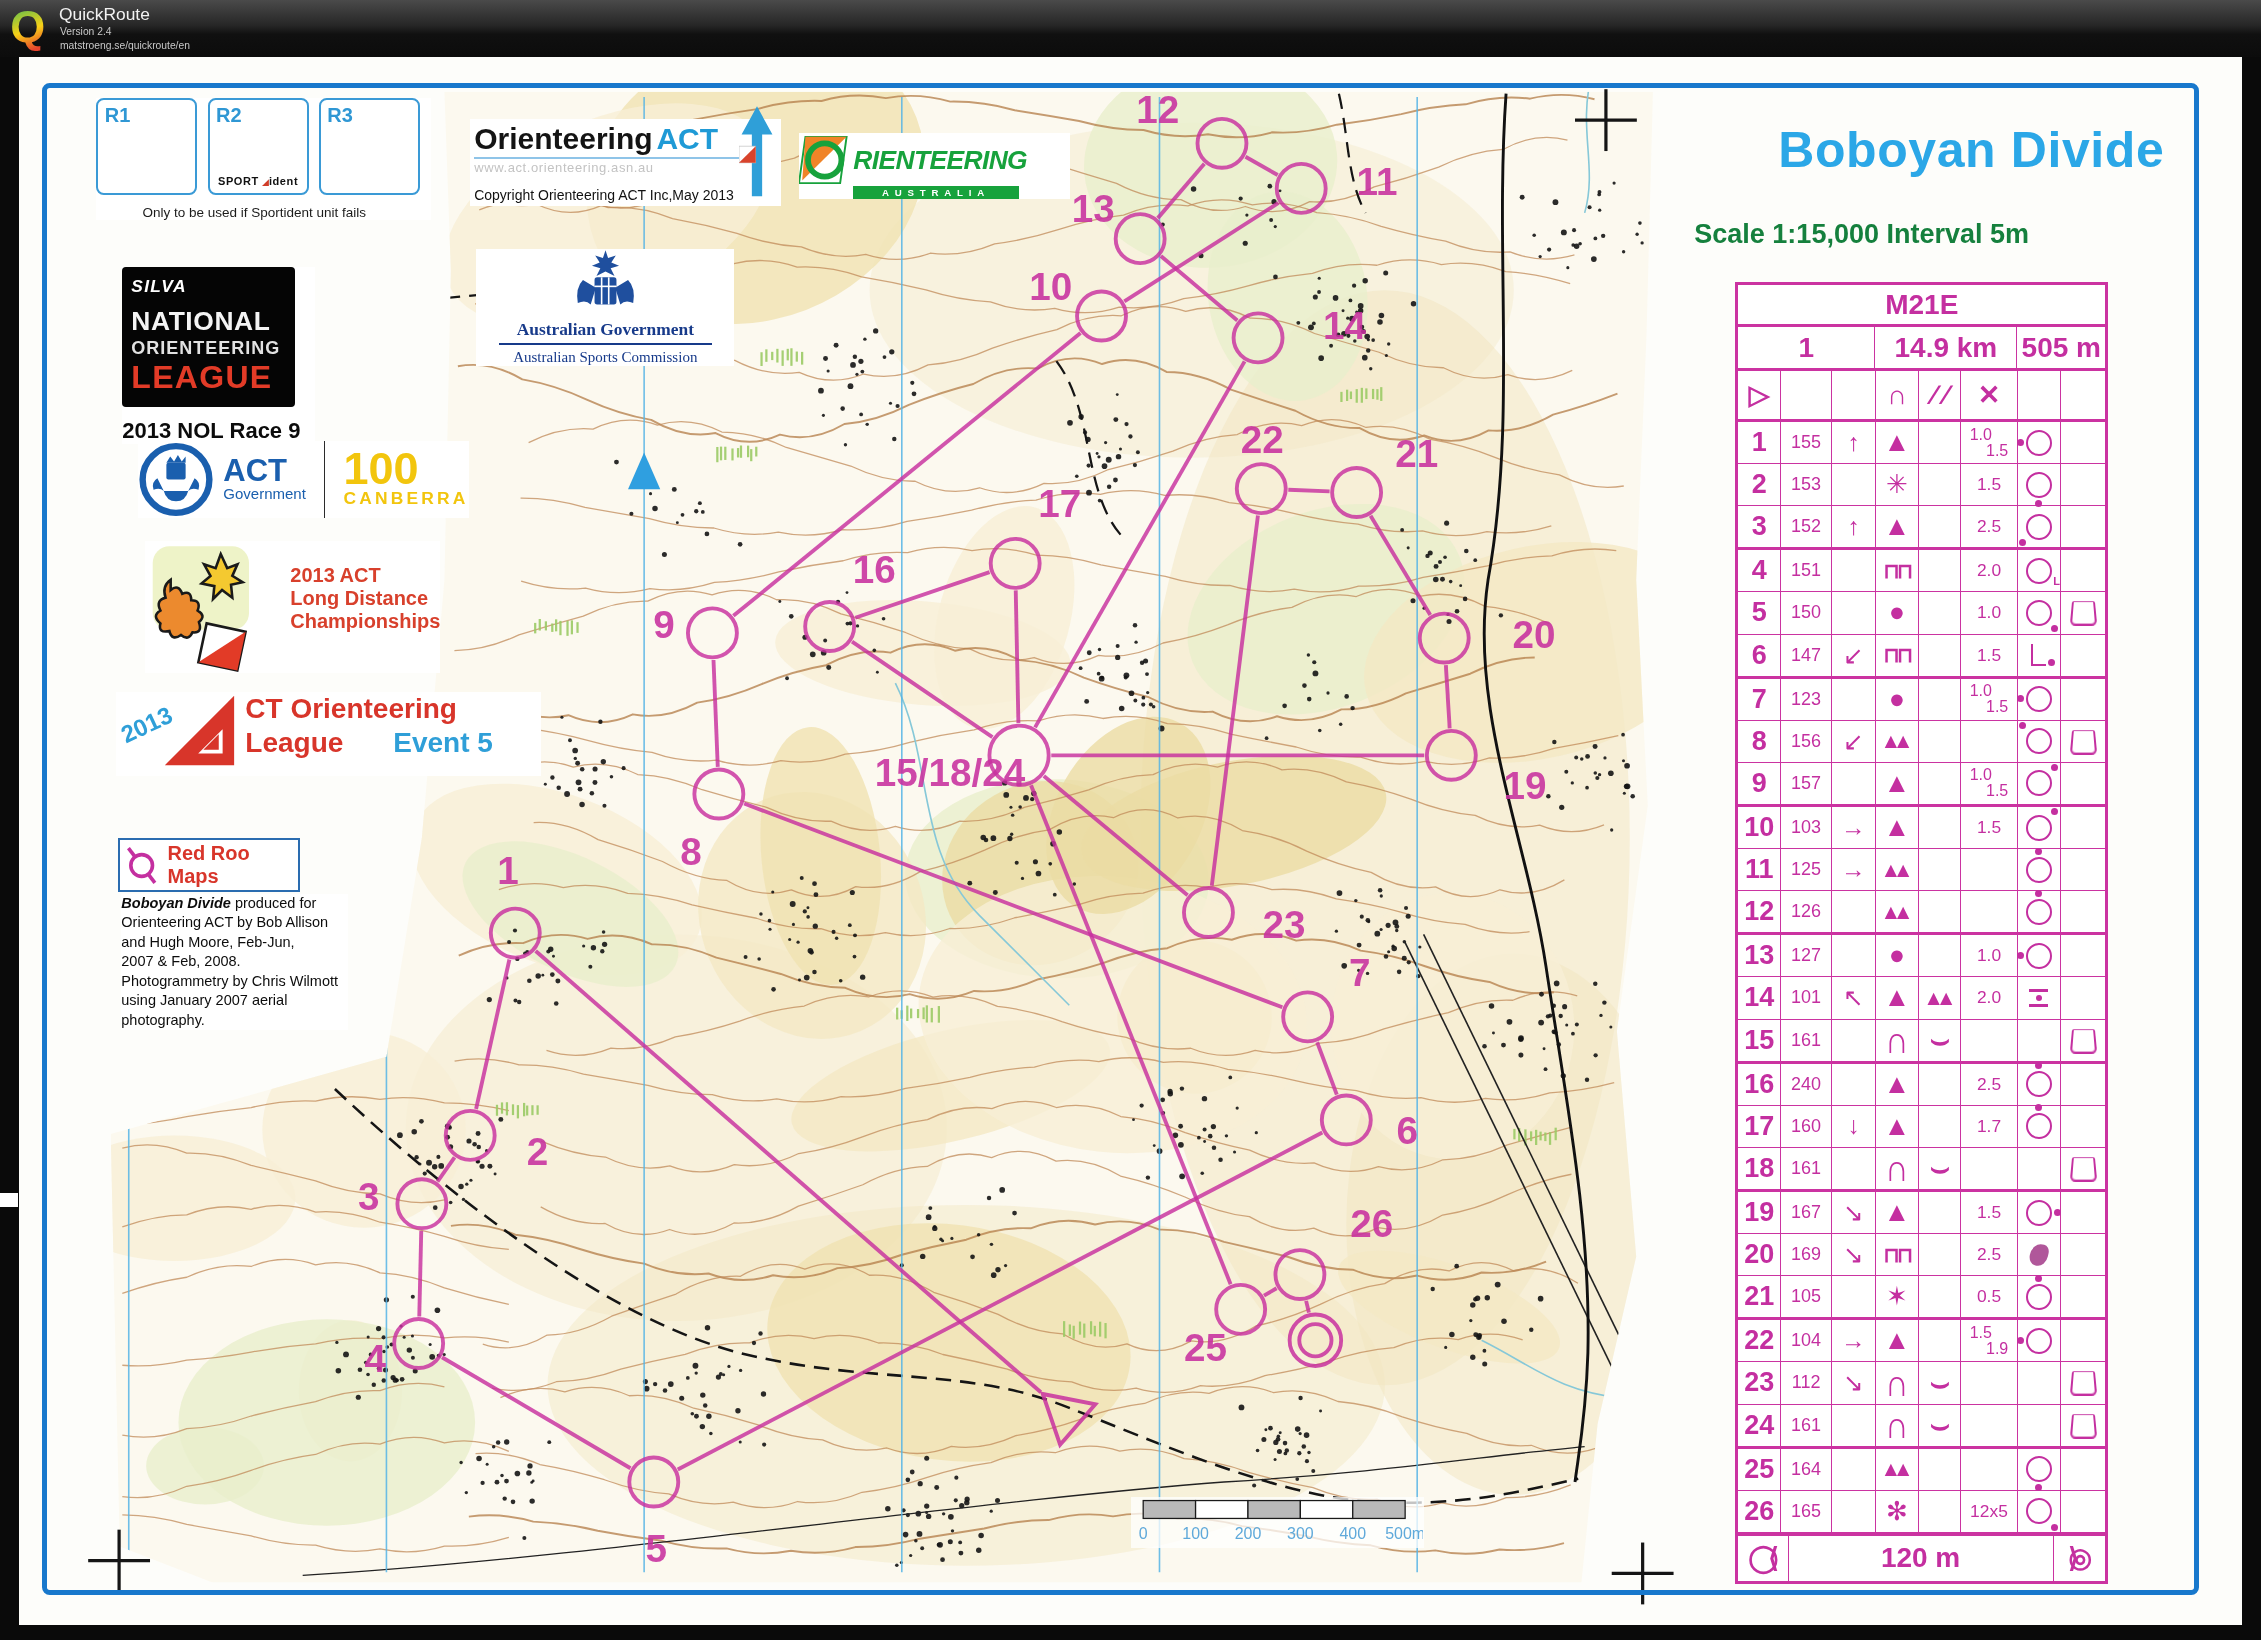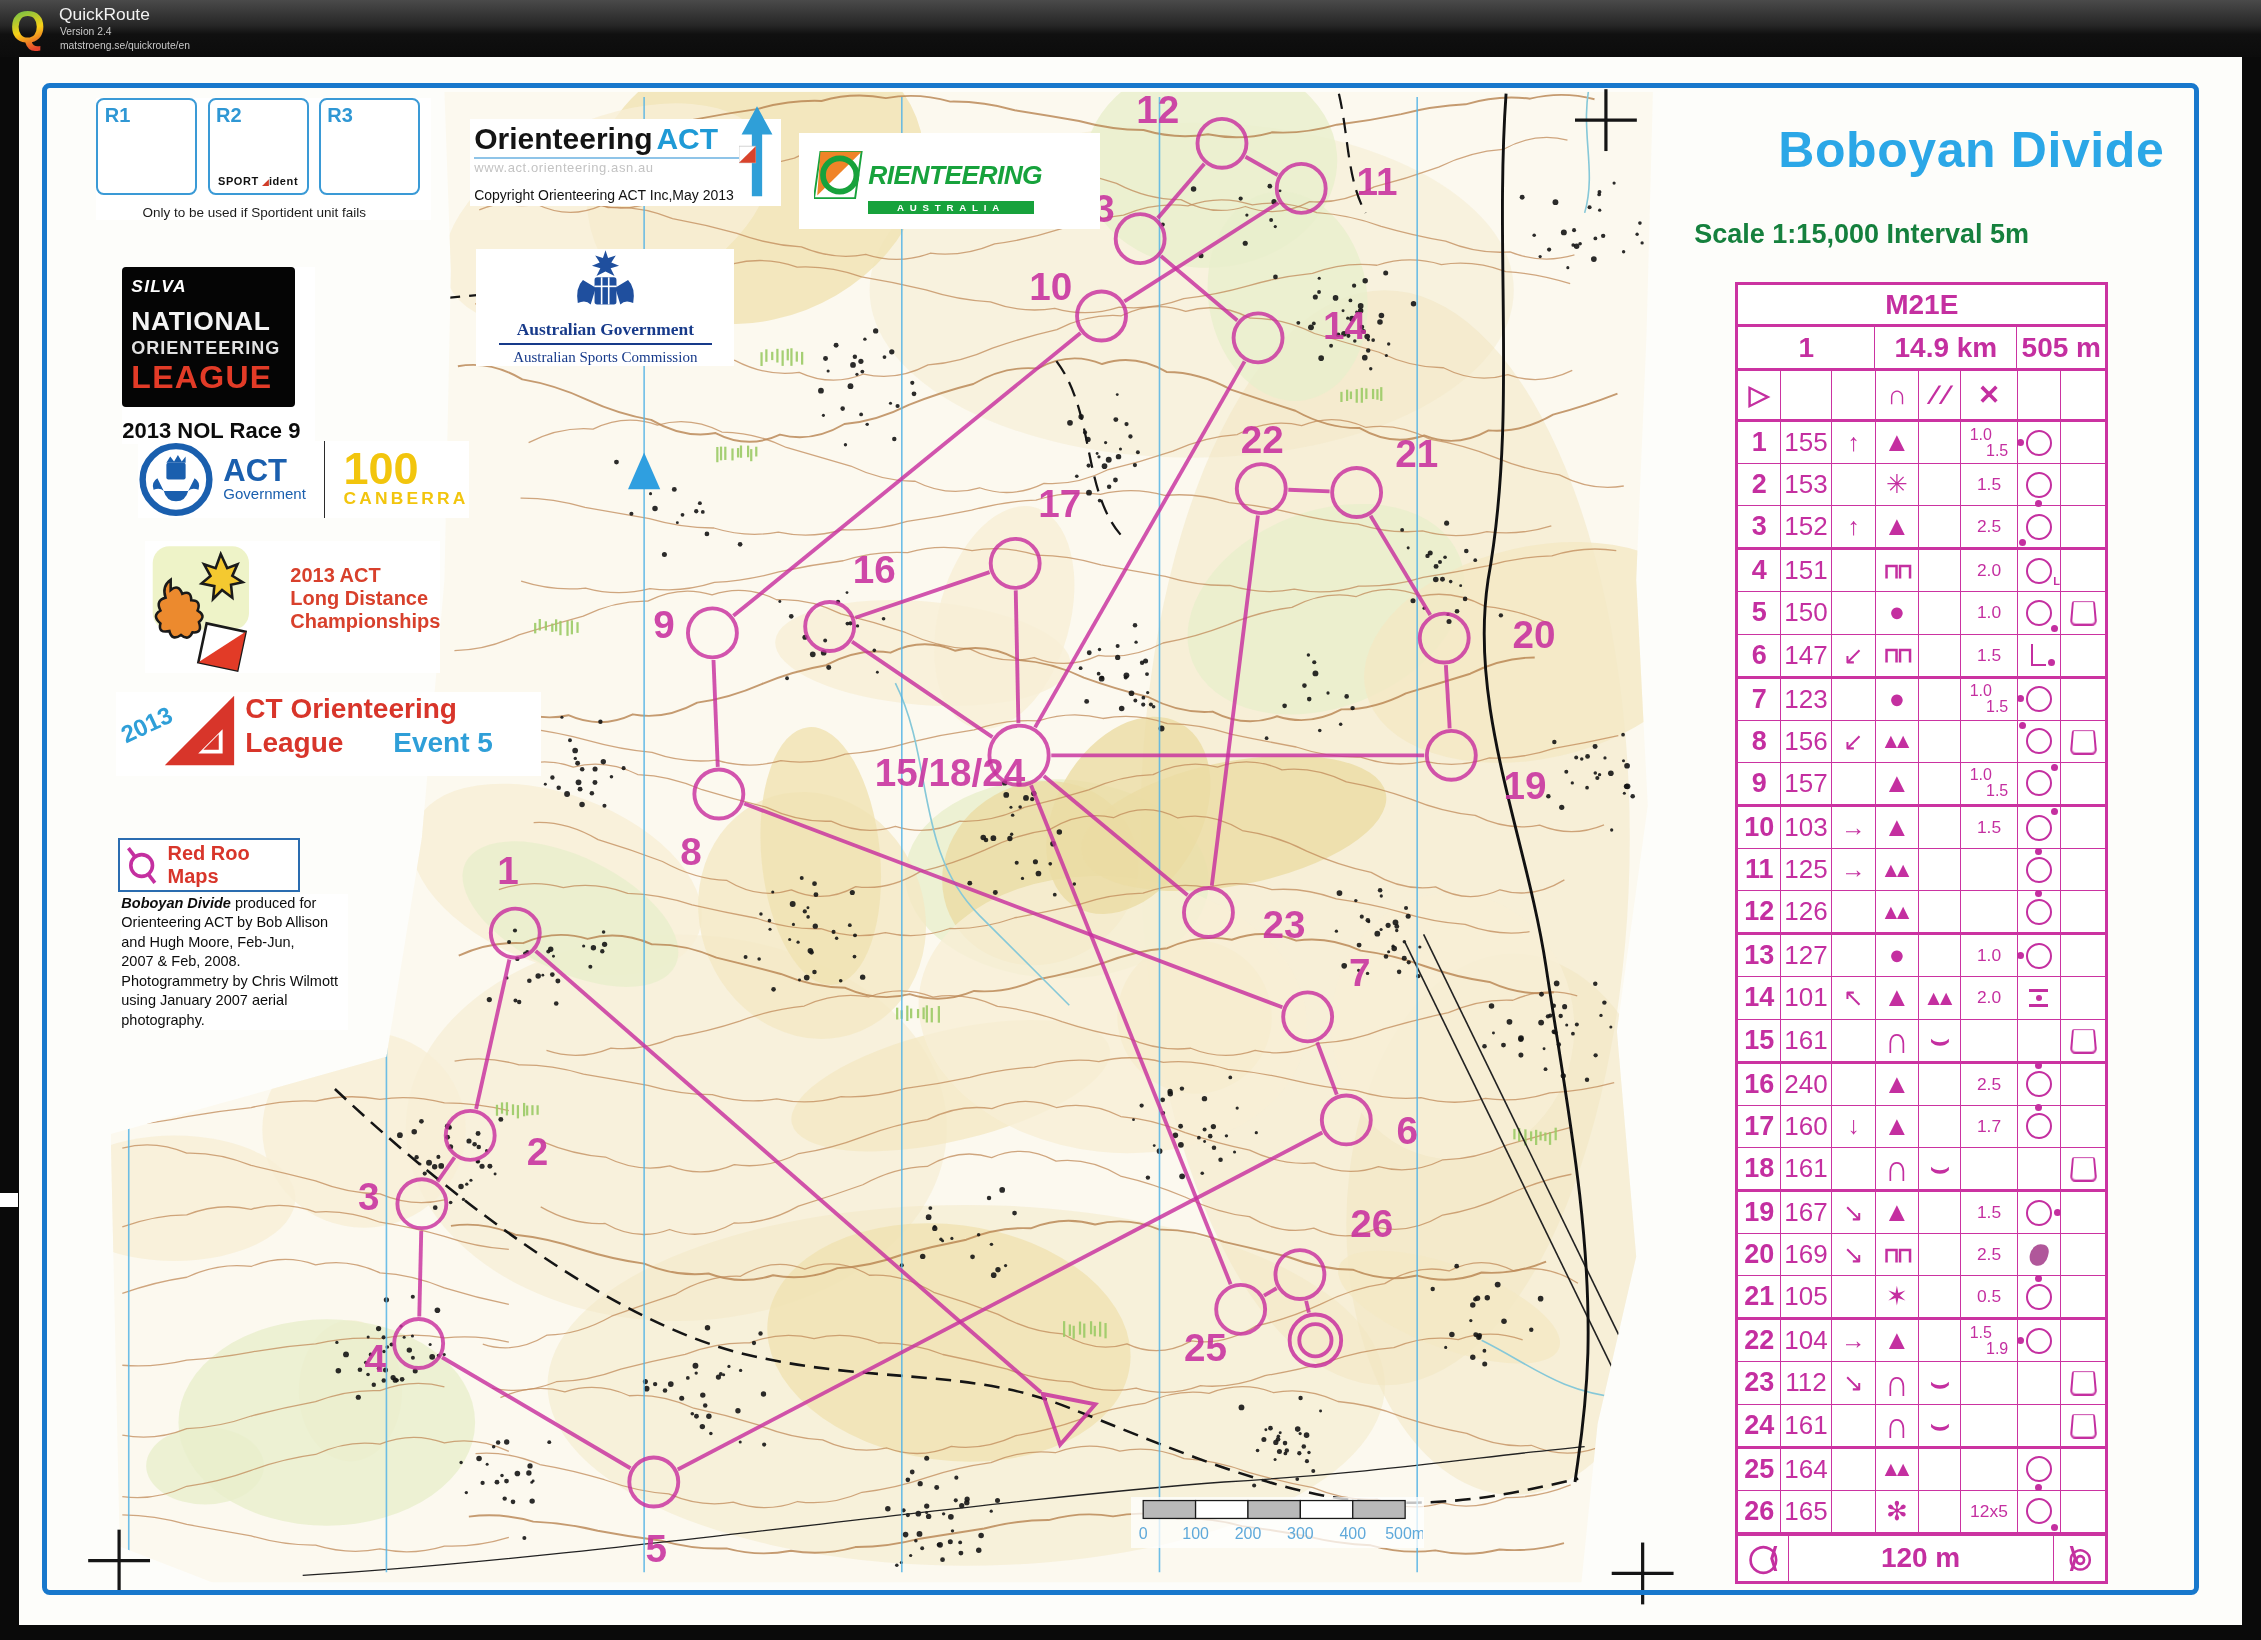--- a/index.html
+++ b/index.html
@@ -29,21 +29,21 @@
   .si b{font-weight:800;letter-spacing:0.6px;} .si .tri{color:#d03c28;font-size:9px;}
   
   #oactblk{left:451px;top:62px;width:303px;padding:2.6px 3.9px;}
   .oactline{font-size:30px;font-weight:800;white-space:nowrap;}
   .oact1{color:#141414;} .oact2{color:#1f9ad6;margin-left:3.9px;}
   .oactrule{height:2.6px;background:#8fc4e8;margin-top:1.3px;width:271px;}
   .oacturl{color:#c3c3c3;font-size:13px;letter-spacing:0.6px;margin-top:1px;}
   .copy{color:#111;font-size:14px;margin-top:11.6px;}
   .oactarrow{position:absolute;right:-2.6px;top:-13px;}
   
-  #oablk{left:780px;top:76px;width:271px;padding:15px;}
+  #oablk{left:780px;top:76px;width:271px;padding:0;}
   #oablk .row{display:flex;align-items:center;}
   .oaword{color:#17a23c;font-style:italic;font-weight:800;font-size:26.4px;letter-spacing:-0.6px;}
   .oasub{background:#17a23c;color:#fff;font-weight:bold;font-size:9.7px;letter-spacing:5.8px;
     padding:1.3px 5.2px;margin-left:54px;margin-top:-1.3px;width:155px;text-align:center;}
   
   #govblk{left:457px;top:192px;width:258px;text-align:center;font-family:"Liberation Serif",serif;}
   .govname{color:#173a8a;font-weight:bold;font-size:17.4px;margin-top:2.6px;}
   .govrule{width:213px;height:1.6px;background:#173a8a;margin:3.9px auto;}
   .govsub{color:#173a8a;font-size:15px;}
   
@@ -84,21 +84,21 @@
   
   #ctable{position:absolute;left:1716px;top:225px;width:367px;height:1296px;background:#fff;
     border:3.2px solid #cb33a1;display:flex;flex-direction:column;color:#c42fa0;}
   .trow{display:flex;border-bottom:1.6px solid #cb33a1;flex:1 1 0;min-height:0;align-items:stretch;}
   .trow.fix62{flex:0 0 39px;} .trow.fix66{flex:0 0 41px;} .trow.fix76{flex:0 0 48px;} .trow.fix72{flex:0 0 45px;}
   .trow.thick{border-bottom-width:3.2px;}
   .trow:last-child{border-bottom:none;}
   .tc{display:flex;align-items:center;justify-content:center;border-right:1.6px solid #cb33a1;overflow:visible;position:relative;}
   .tc:last-child{border-right:none;}
   .tt{font-weight:bold;font-size:28px;}
-  .cnum{font-weight:bold;font-size:27px;} .ccode{font-size:26px;} .cdir{font-size:24.5px;}
+  .cnum{font-weight:bold;font-size:27px;} .ccode{font-size:18px;} .cdir{font-size:24.5px;}
   .csym{font-size:27px;font-weight:bold;}
   .sym-dd{letter-spacing:-8.4px;padding-right:8.4px;font-size:21px;}
   .sym-hill{font-size:33px;font-weight:600;transform:scaleY(1.15);}
   .sym-saddle{font-size:31px;font-weight:600;}
   .sym-wall{font-size:20.6px;letter-spacing:-2.6px;font-weight:bold;}
   .sym-star{font-size:26px;font-weight:normal;}
   .dim{font-size:17.4px;} .dim2{display:flex;flex-direction:column;width:70%;font-size:16px;}
   .dim2 .u{align-self:flex-start;} .dim2 .l{align-self:flex-end;margin-top:-1.9px;}
   .pc{position:relative;display:inline-block;width:22px;height:22px;border:2.3px solid #c42fa0;border-radius:50%;}
   .pd{position:absolute;width:7px;height:7px;background:#c42fa0;border-radius:50%;}

